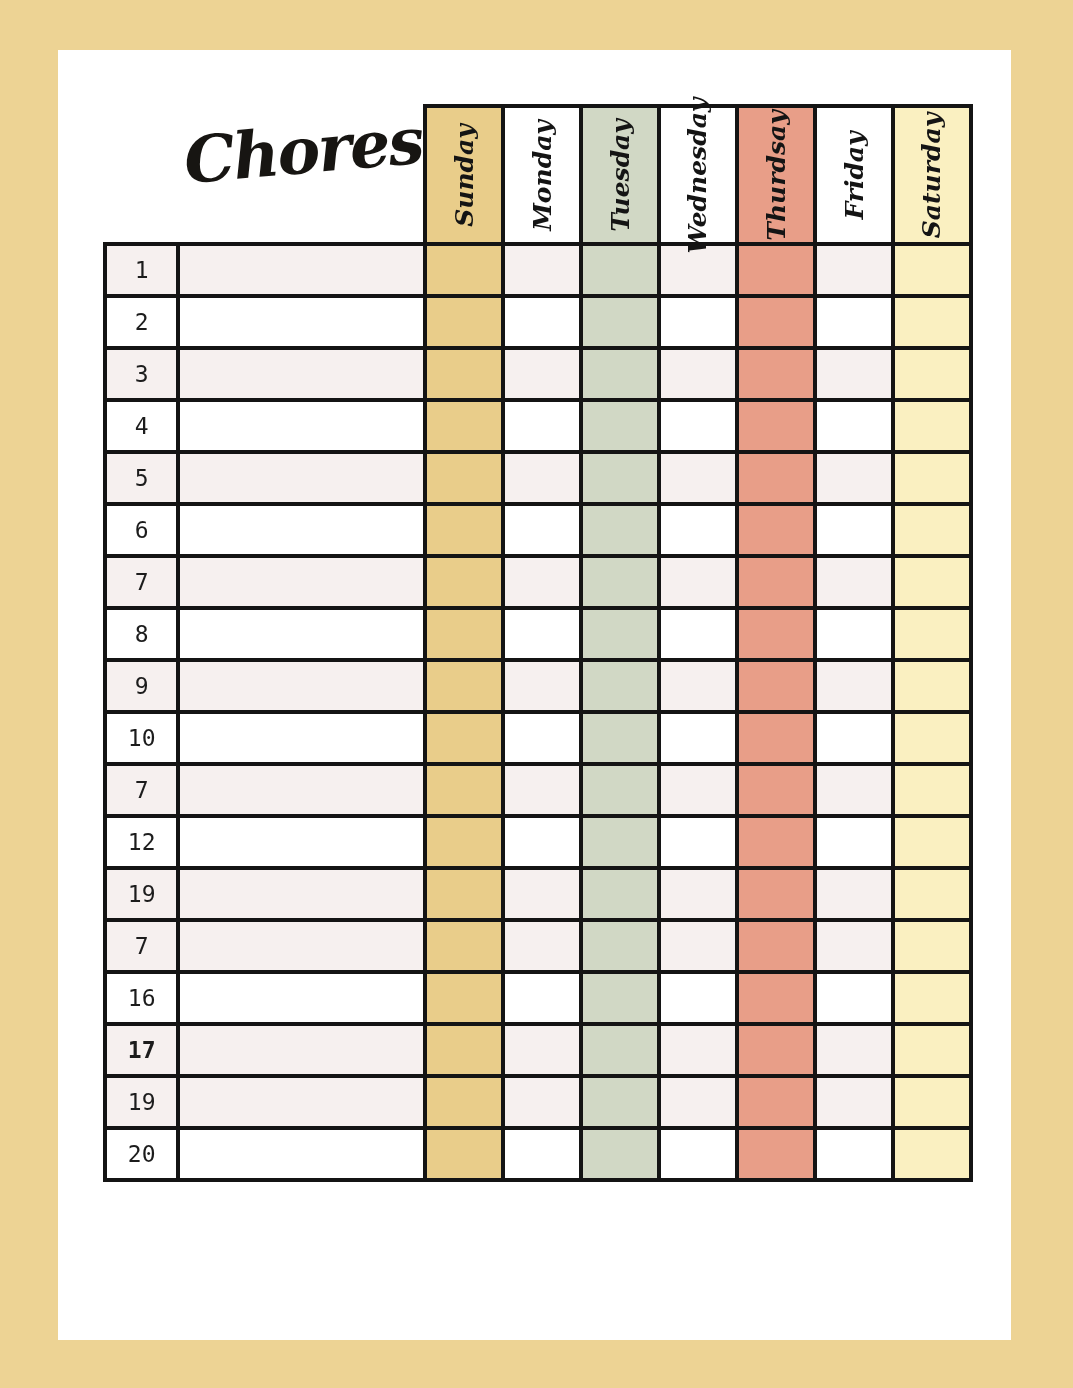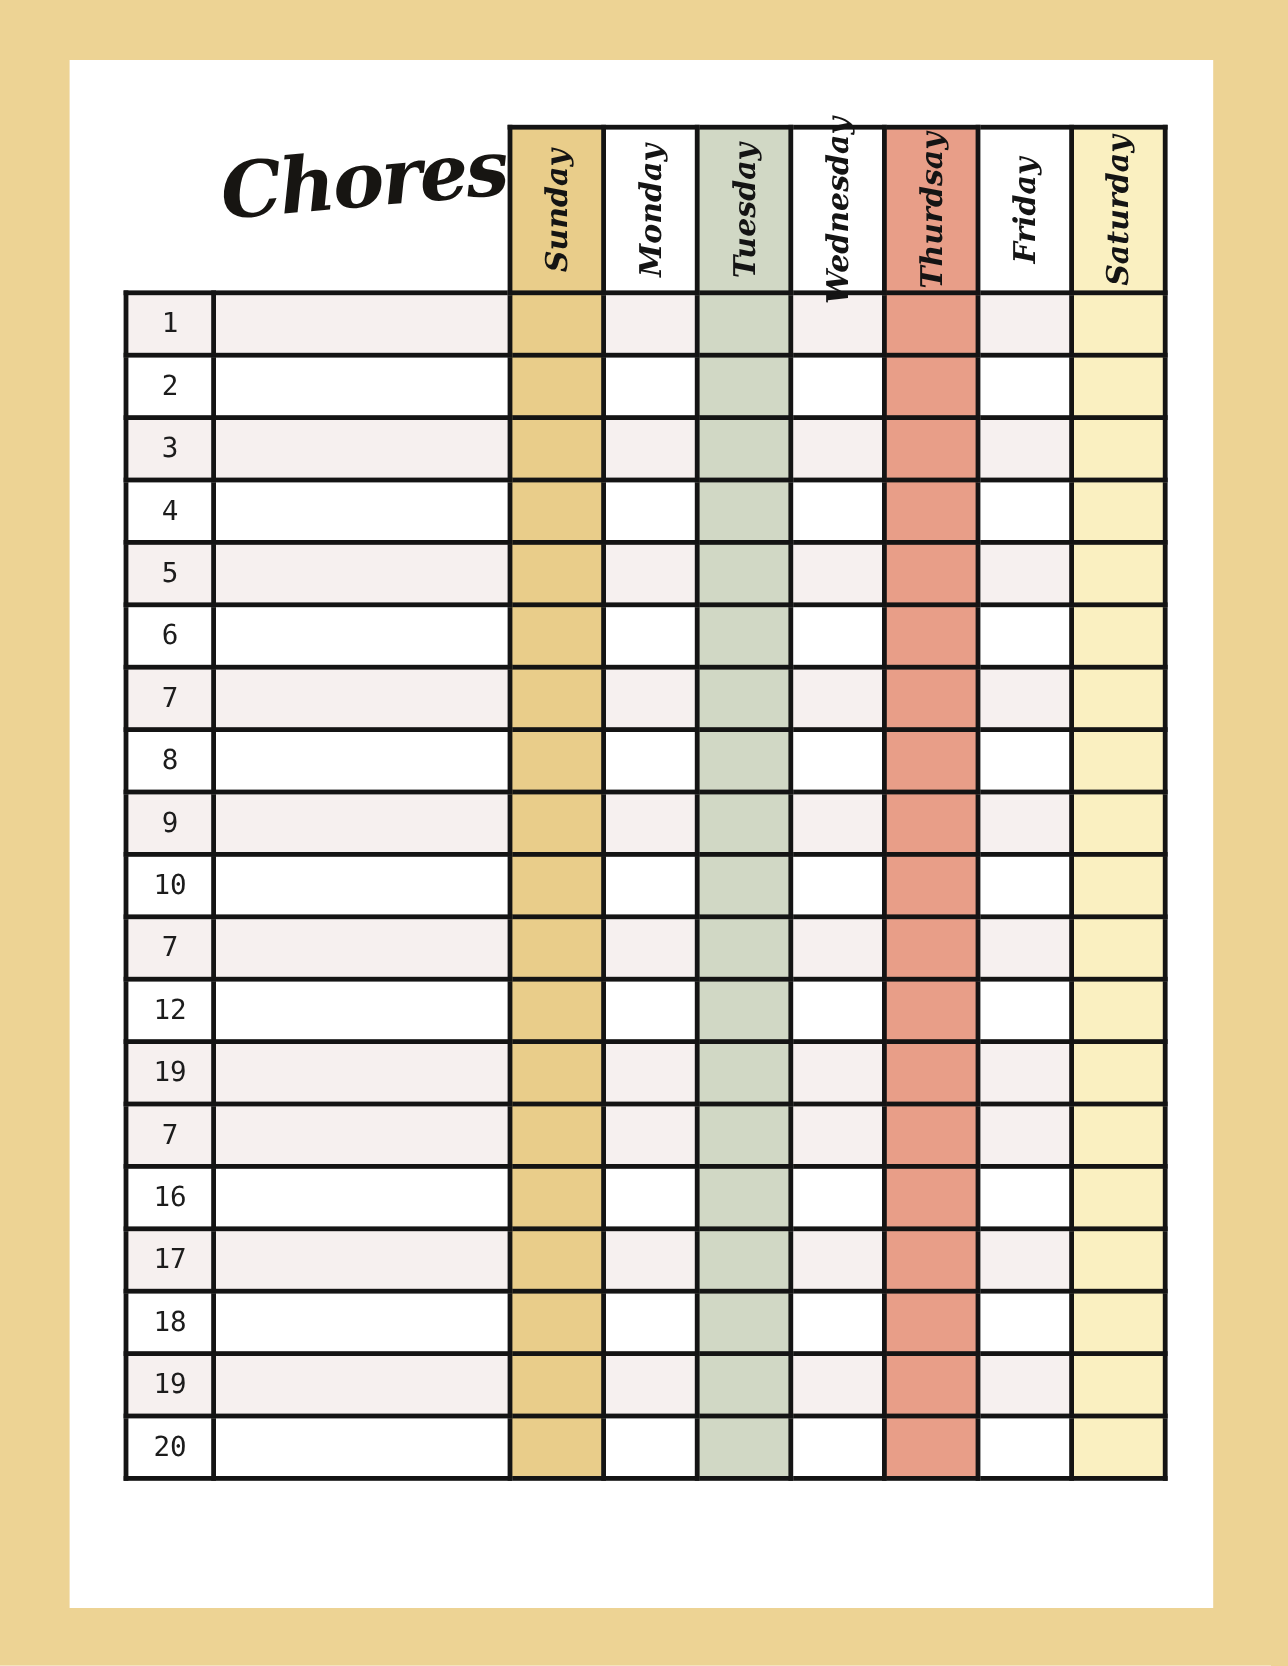--- a/index.html
+++ b/index.html
@@ -300,39 +300,28 @@
             <td class="chore-cell" style="background: rgb(255, 255, 255);"></td>
             <td class="day-cell" style="background: rgb(233, 205, 138);"></td>
             <td class="day-cell" style="background: rgb(255, 255, 255);"></td>
             <td class="day-cell" style="background: rgb(209, 216, 197);"></td>
             <td class="day-cell" style="background: rgb(255, 255, 255);"></td>
             <td class="day-cell" style="background: rgb(232, 158, 136);"></td>
             <td class="day-cell" style="background: rgb(255, 255, 255);"></td>
             <td class="day-cell" style="background: rgb(250, 240, 193);"></td>
           </tr>
           <tr>
-            <td class="num-cell" style="background: rgb(246, 240, 239);">17</td>
-            <td class="chore-cell" style="background: rgb(246, 240, 239);"></td>
-            <td class="day-cell" style="background: rgb(233, 205, 138);"></td>
-            <td class="day-cell" style="background: rgb(246, 240, 239);"></td>
-            <td class="day-cell" style="background: rgb(209, 216, 197);"></td>
-            <td class="day-cell" style="background: rgb(246, 240, 239);"></td>
-            <td class="day-cell" style="background: rgb(232, 158, 136);"></td>
-            <td class="day-cell" style="background: rgb(246, 240, 239);"></td>
-            <td class="day-cell" style="background: rgb(250, 240, 193);"></td>
-          </tr>
-          <tr>
-            <td class="num-cell" style="background: rgb(255, 255, 255);">18</td>
-            <td class="chore-cell" style="background: rgb(255, 255, 255);"></td>
-            <td class="day-cell" style="background: rgb(233, 205, 138);"></td>
-            <td class="day-cell" style="background: rgb(255, 255, 255);"></td>
-            <td class="day-cell" style="background: rgb(209, 216, 197);"></td>
-            <td class="day-cell" style="background: rgb(255, 255, 255);"></td>
-            <td class="day-cell" style="background: rgb(232, 158, 136);"></td>
-            <td class="day-cell" style="background: rgb(255, 255, 255);"></td>
+            <td class="num-cell" style="background: rgb(246, 240, 239); font-weight: bold;">17</td>
+            <td class="chore-cell" style="background: rgb(246, 240, 239);"></td>
+            <td class="day-cell" style="background: rgb(233, 205, 138);"></td>
+            <td class="day-cell" style="background: rgb(246, 240, 239);"></td>
+            <td class="day-cell" style="background: rgb(209, 216, 197);"></td>
+            <td class="day-cell" style="background: rgb(246, 240, 239);"></td>
+            <td class="day-cell" style="background: rgb(232, 158, 136);"></td>
+            <td class="day-cell" style="background: rgb(246, 240, 239);"></td>
             <td class="day-cell" style="background: rgb(250, 240, 193);"></td>
           </tr>
           <tr>
             <td class="num-cell" style="background: rgb(246, 240, 239);">19</td>
             <td class="chore-cell" style="background: rgb(246, 240, 239);"></td>
             <td class="day-cell" style="background: rgb(233, 205, 138);"></td>
             <td class="day-cell" style="background: rgb(246, 240, 239);"></td>
             <td class="day-cell" style="background: rgb(209, 216, 197);"></td>
             <td class="day-cell" style="background: rgb(246, 240, 239);"></td>
             <td class="day-cell" style="background: rgb(232, 158, 136);"></td>

